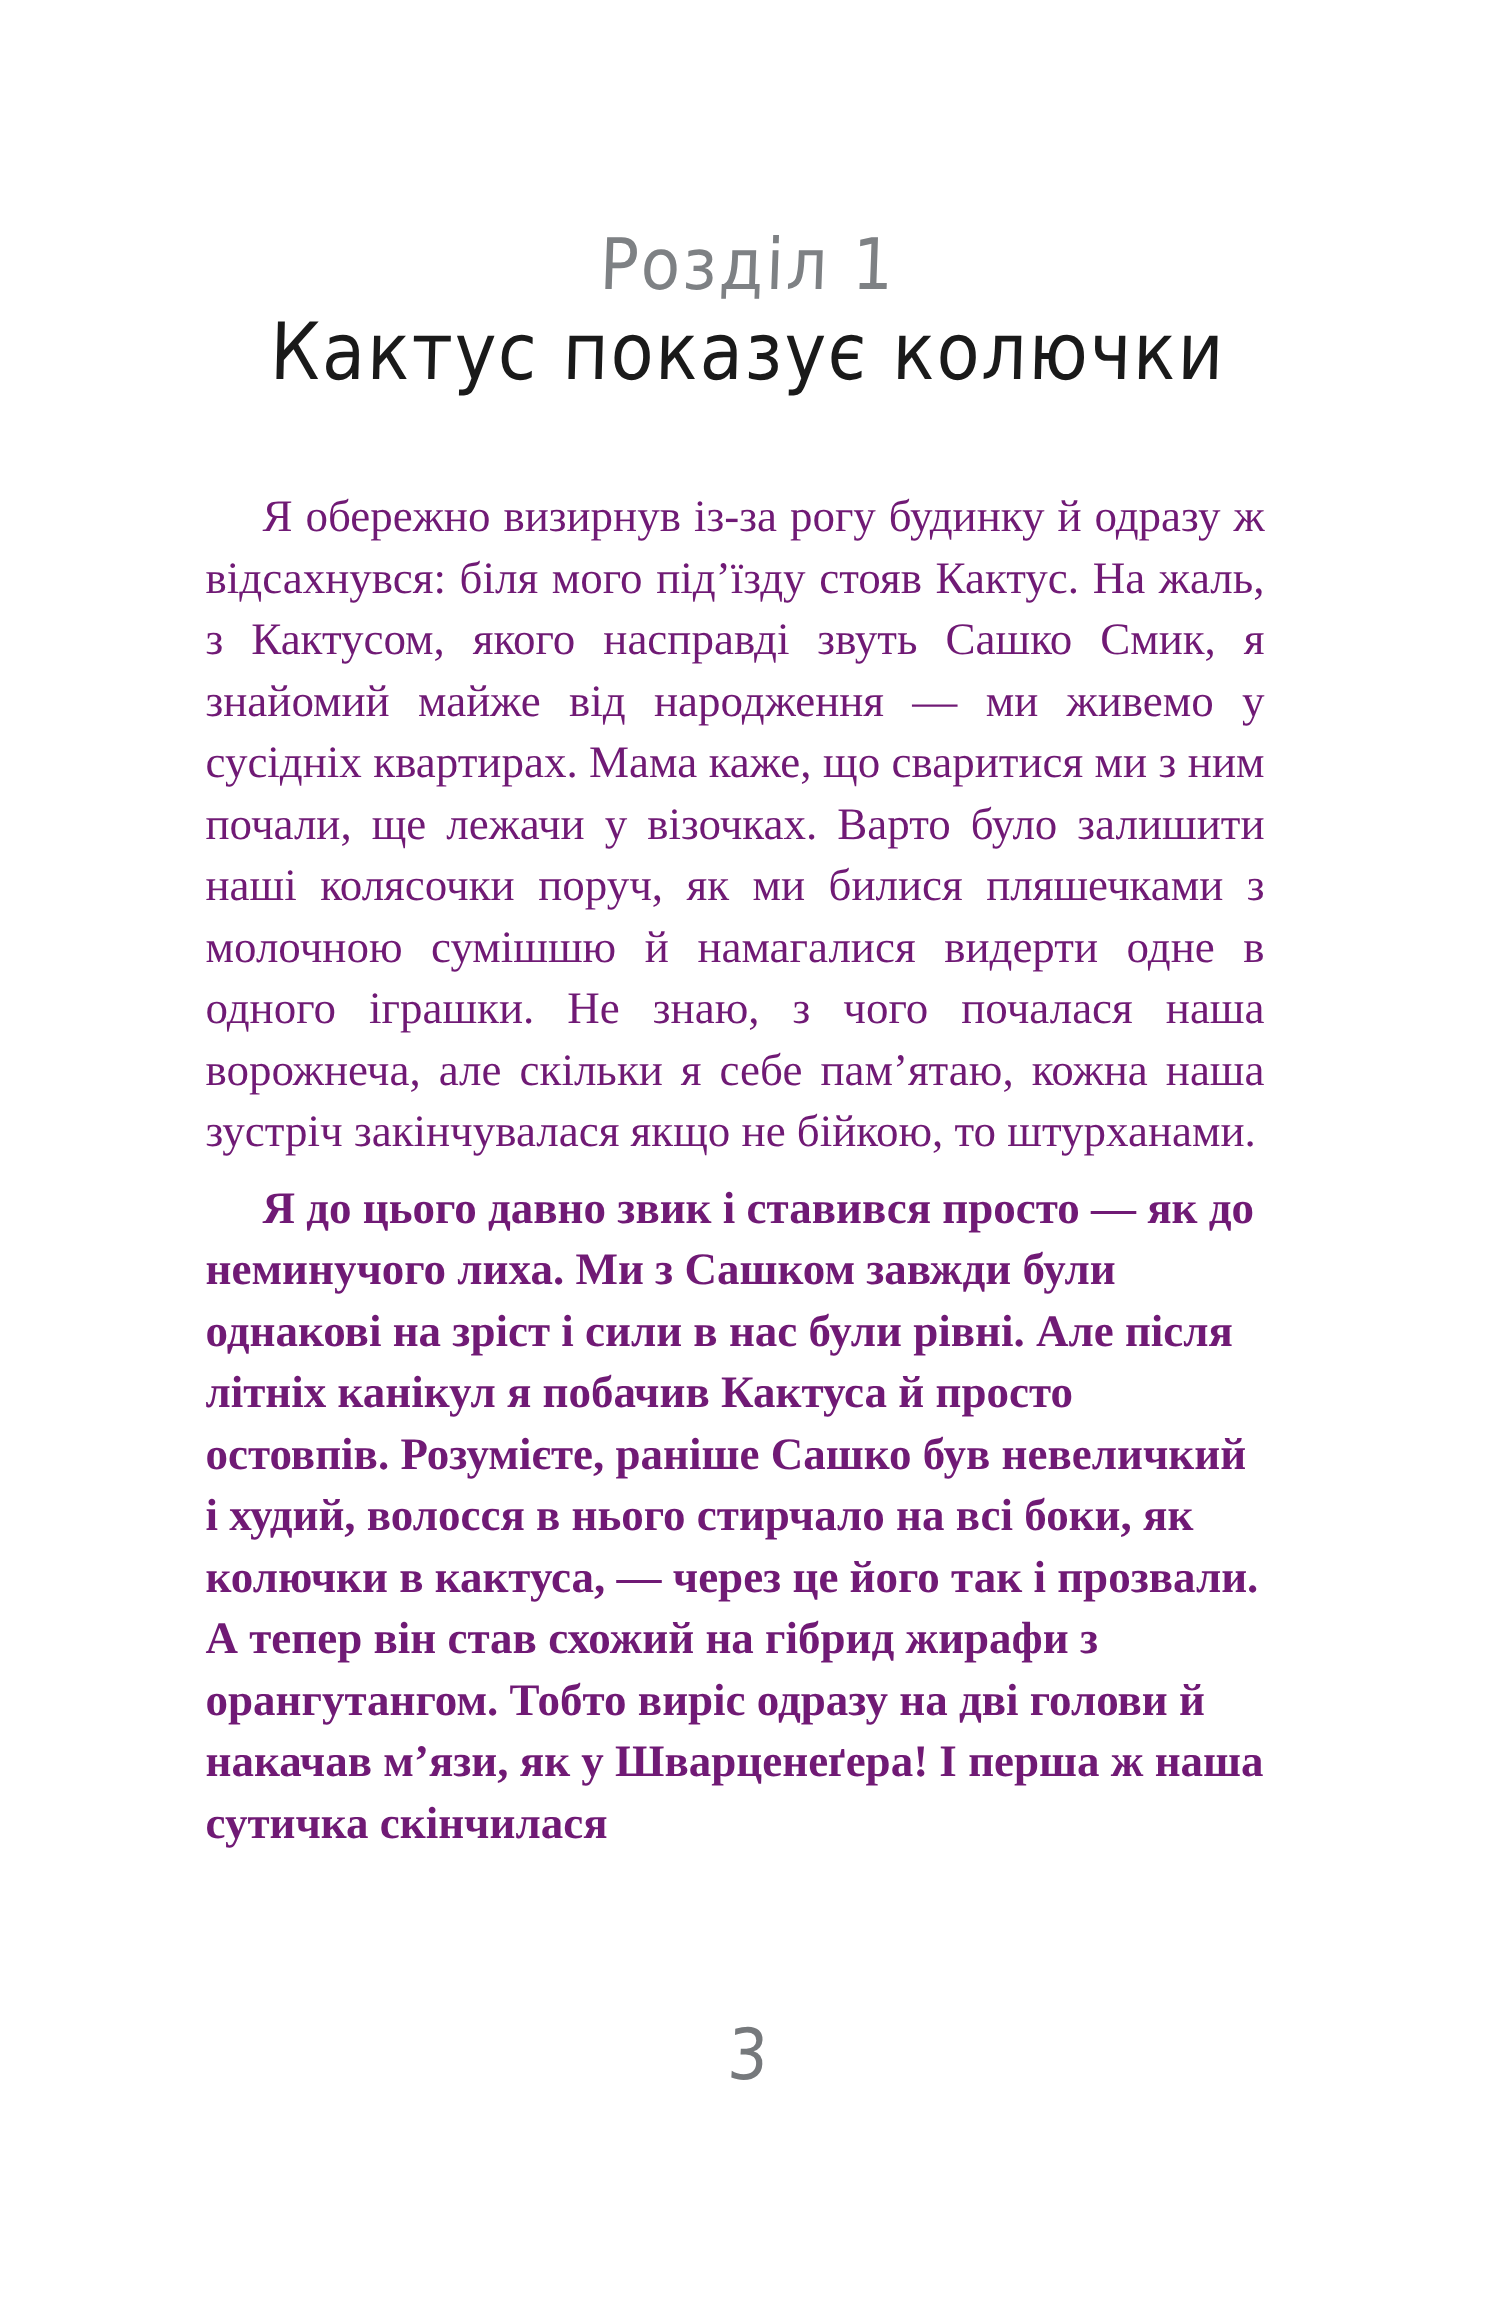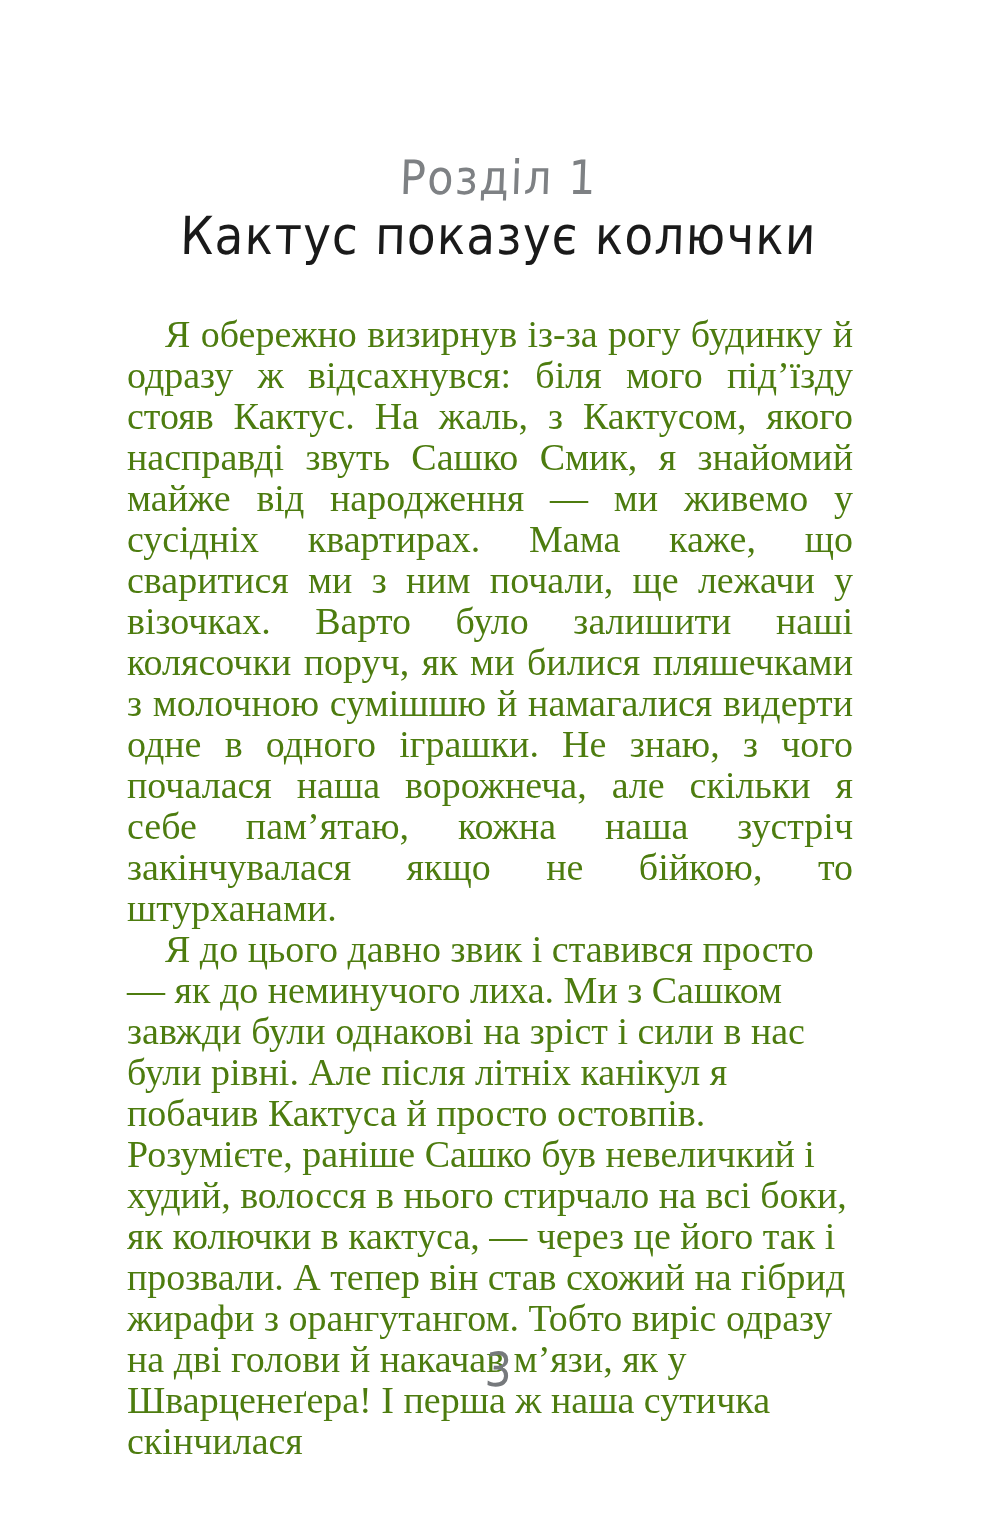--- a/index.html
+++ b/index.html
@@ -53,33 +53,34 @@
 
   
   .body-text {
     position: absolute;
     left: 127px;
     top: 314px;
     width: 726px;
   }
 
   .body-text p {
-    margin: 0;
-    font-size: 38px;
+    margin: 10px;
+    font-size: 30px;
     line-height: 41px;
-    color: #4d7c0f;
+    color: #701a75;
     text-align: justify;
     text-indent: 38px;
     hyphens: manual;
     -webkit-hyphens: manual;
     text-justify: inter-word;
   }
 
   .body-text p:last-child {
     text-align: left;
+    font-weight: bold;
   }
 
   
   .page-number {
     position: absolute;
     left: 0;
     top: 1344px;
     width: 997px;
     text-align: center;
     font-family: "DejaVu Sans", "Liberation Sans", sans-serif;

